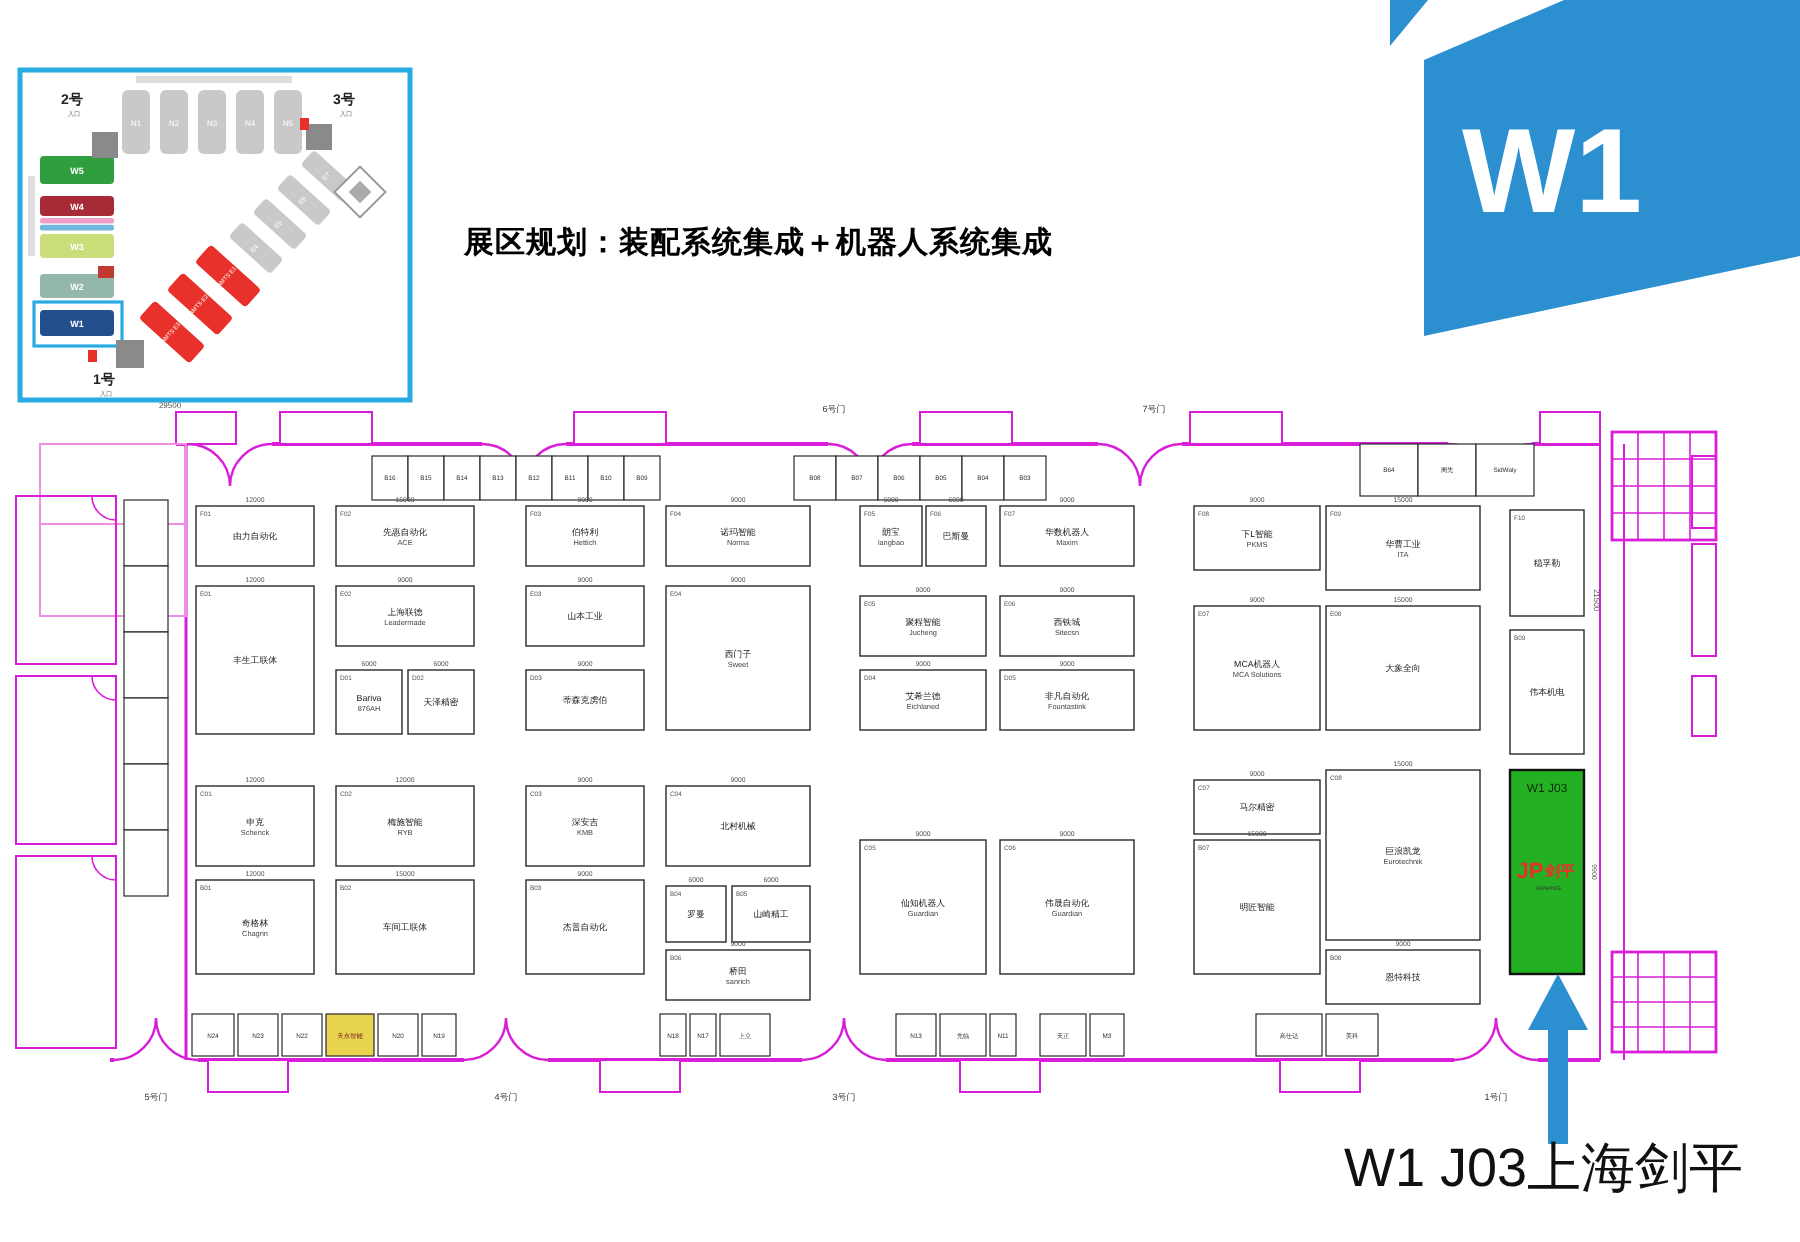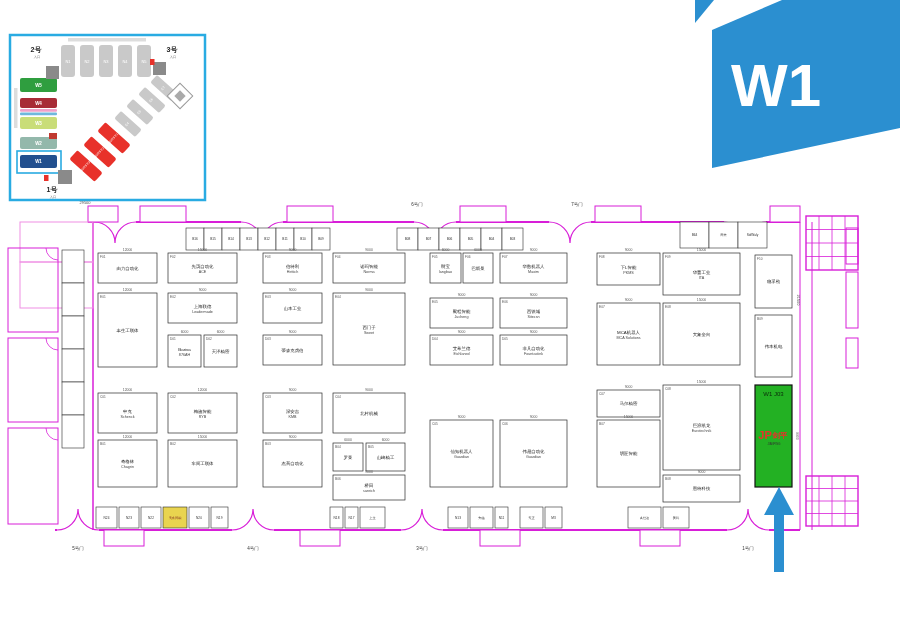--- a/index.html
+++ b/index.html
@@ -413,13 +413,15 @@
       <rect x="774" y="514" width="10" height="58" fill="#2b8fd0"></rect>
     </g>
 
     <g>
       <polygon points="712,30 782,0 900,0 900,128 712,168" fill="#2b8fd0"></polygon>
       <polygon points="695,0 714,0 695,23" fill="#2b8fd0"></polygon>
       <text x="776" y="106" font-size="60" font-weight="bold" fill="#ffffff" text-anchor="middle">W1</text>
     </g>
   </svg>
 
+  <div class="headline">展区规划：装配系统集成＋机器人系统集成</div>
+  <div class="caption">W1 J03上海剑平</div>
 </div>
 
 </body></html>

